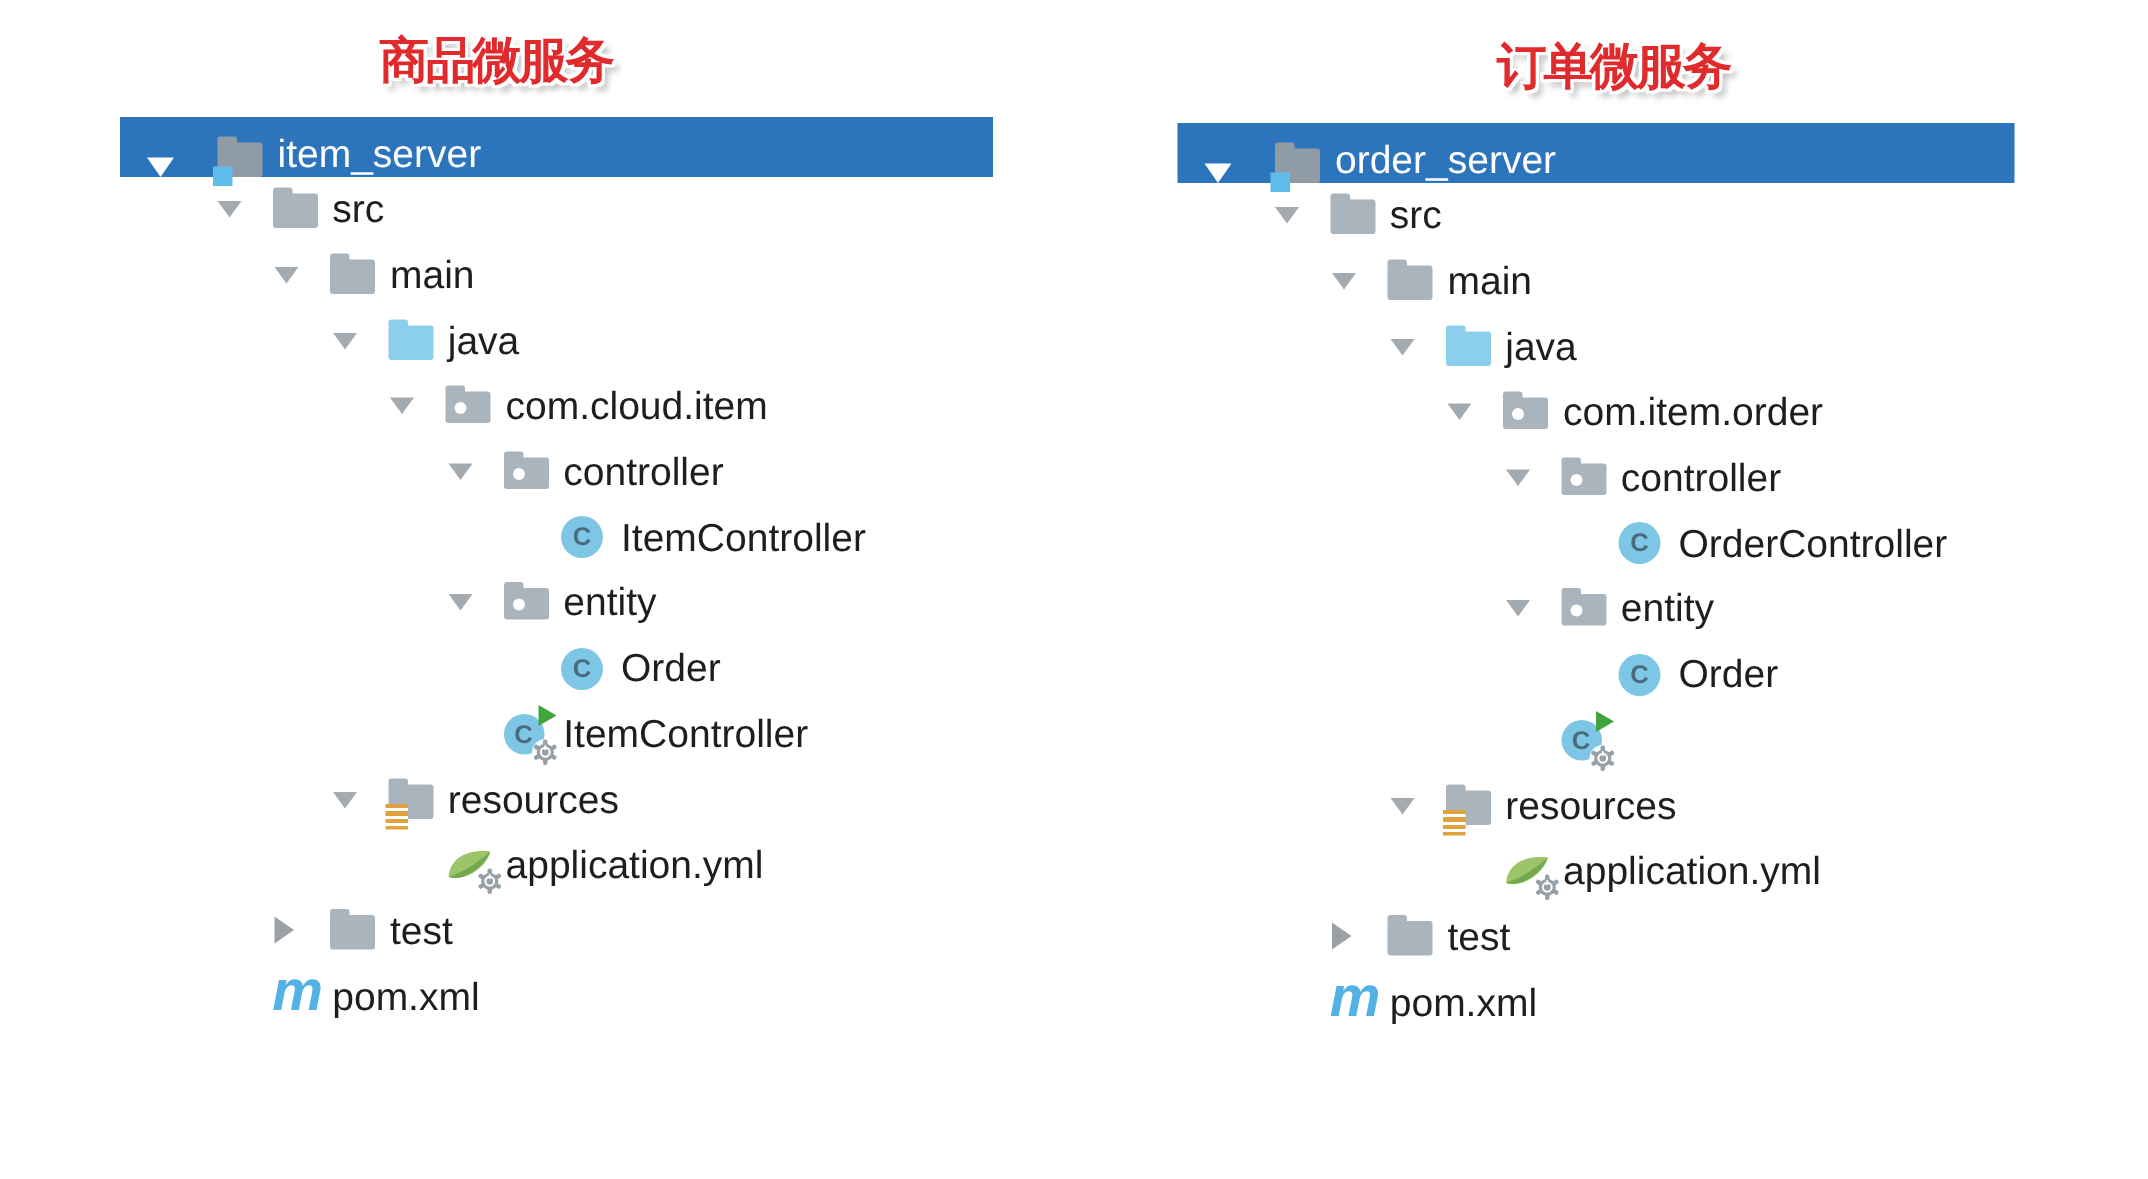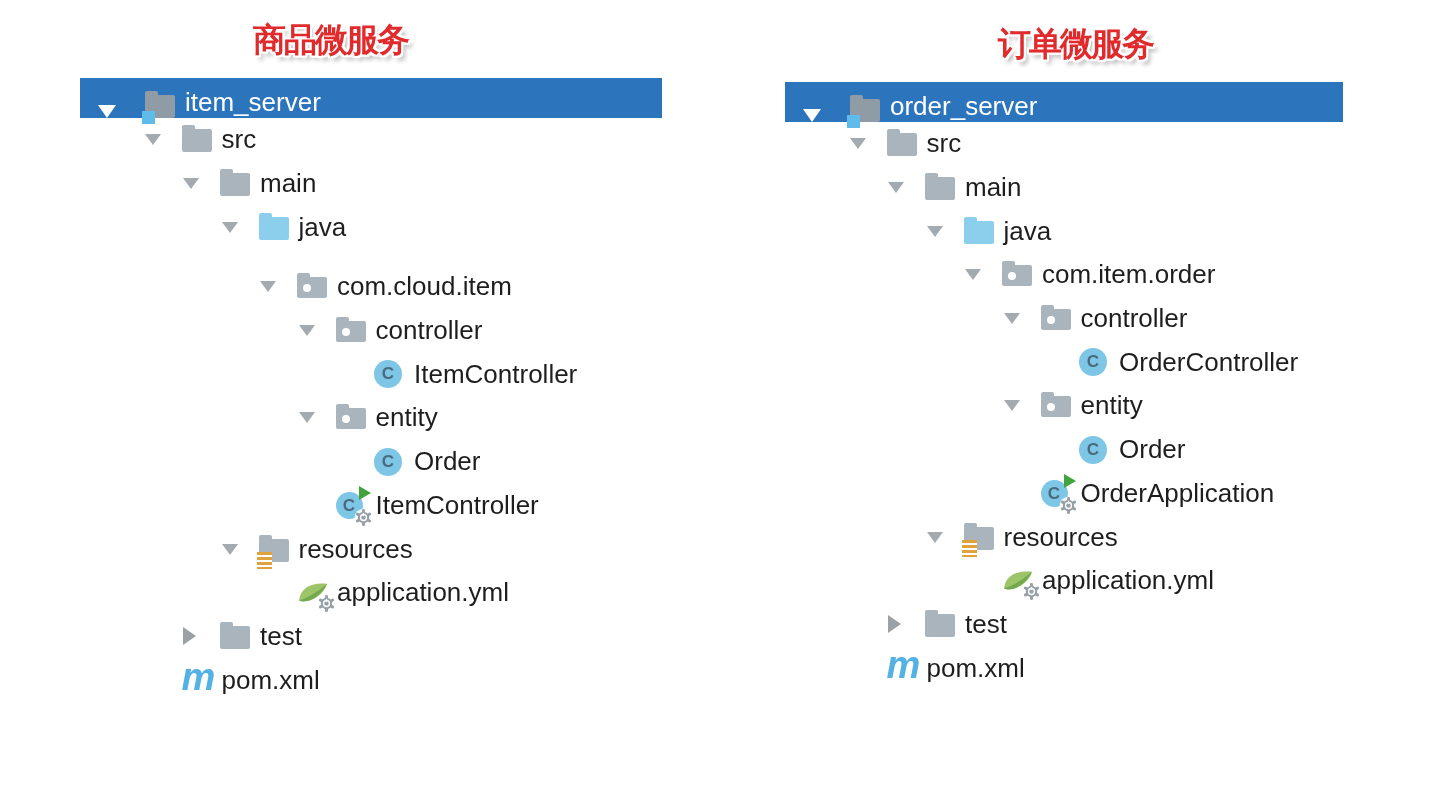--- a/index.html
+++ b/index.html
@@ -113,21 +113,21 @@
       </div>
       <div class="row" style="padding-left: 141.5px;">
         <span class="chev-box">
           <span class="chev-down"></span>
         </span>
         <span class="icon-box">
           <span class="folder src"></span>
         </span>
         <span class="label">java</span>
       </div>
-      <div class="row" style="padding-left: 180px; margin-top: 16px;">
+      <div class="row" style="padding-left: 180px;">
         <span class="chev-box">
           <span class="chev-down"></span>
         </span>
         <span class="icon-box">
           <span class="folder pkg"></span>
         </span>
         <span class="label">com.cloud.item</span>
       </div>
       <div class="row" style="padding-left: 218.5px;">
         <span class="chev-box">
@@ -320,21 +320,20 @@
                 <rect x="7.6" y="1" width="2.8" height="16" rx="1.2"></rect>
                 <rect x="7.6" y="1" width="2.8" height="16" rx="1.2" transform="rotate(60 9 9)"></rect>
                 <rect x="7.6" y="1" width="2.8" height="16" rx="1.2" transform="rotate(120 9 9)"></rect>
                 <circle cx="9" cy="9" r="5.4"></circle>
               </g>
               <circle cx="9" cy="9" r="2.8" fill="none" stroke="#ffffff" stroke-width="1.3"></circle>
               <rect x="8.4" y="4.6" width="1.2" height="3" fill="#ffffff"></rect>
             </svg>
           </span>
         </span>
-        <span class="label">OrderApplication</span>
       </div>
       <div class="row" style="padding-left: 141.5px;">
         <span class="chev-box">
           <span class="chev-down"></span>
         </span>
         <span class="icon-box">
           <span class="folder">
             <span class="badge-lines"></span>
           </span>
         </span>

